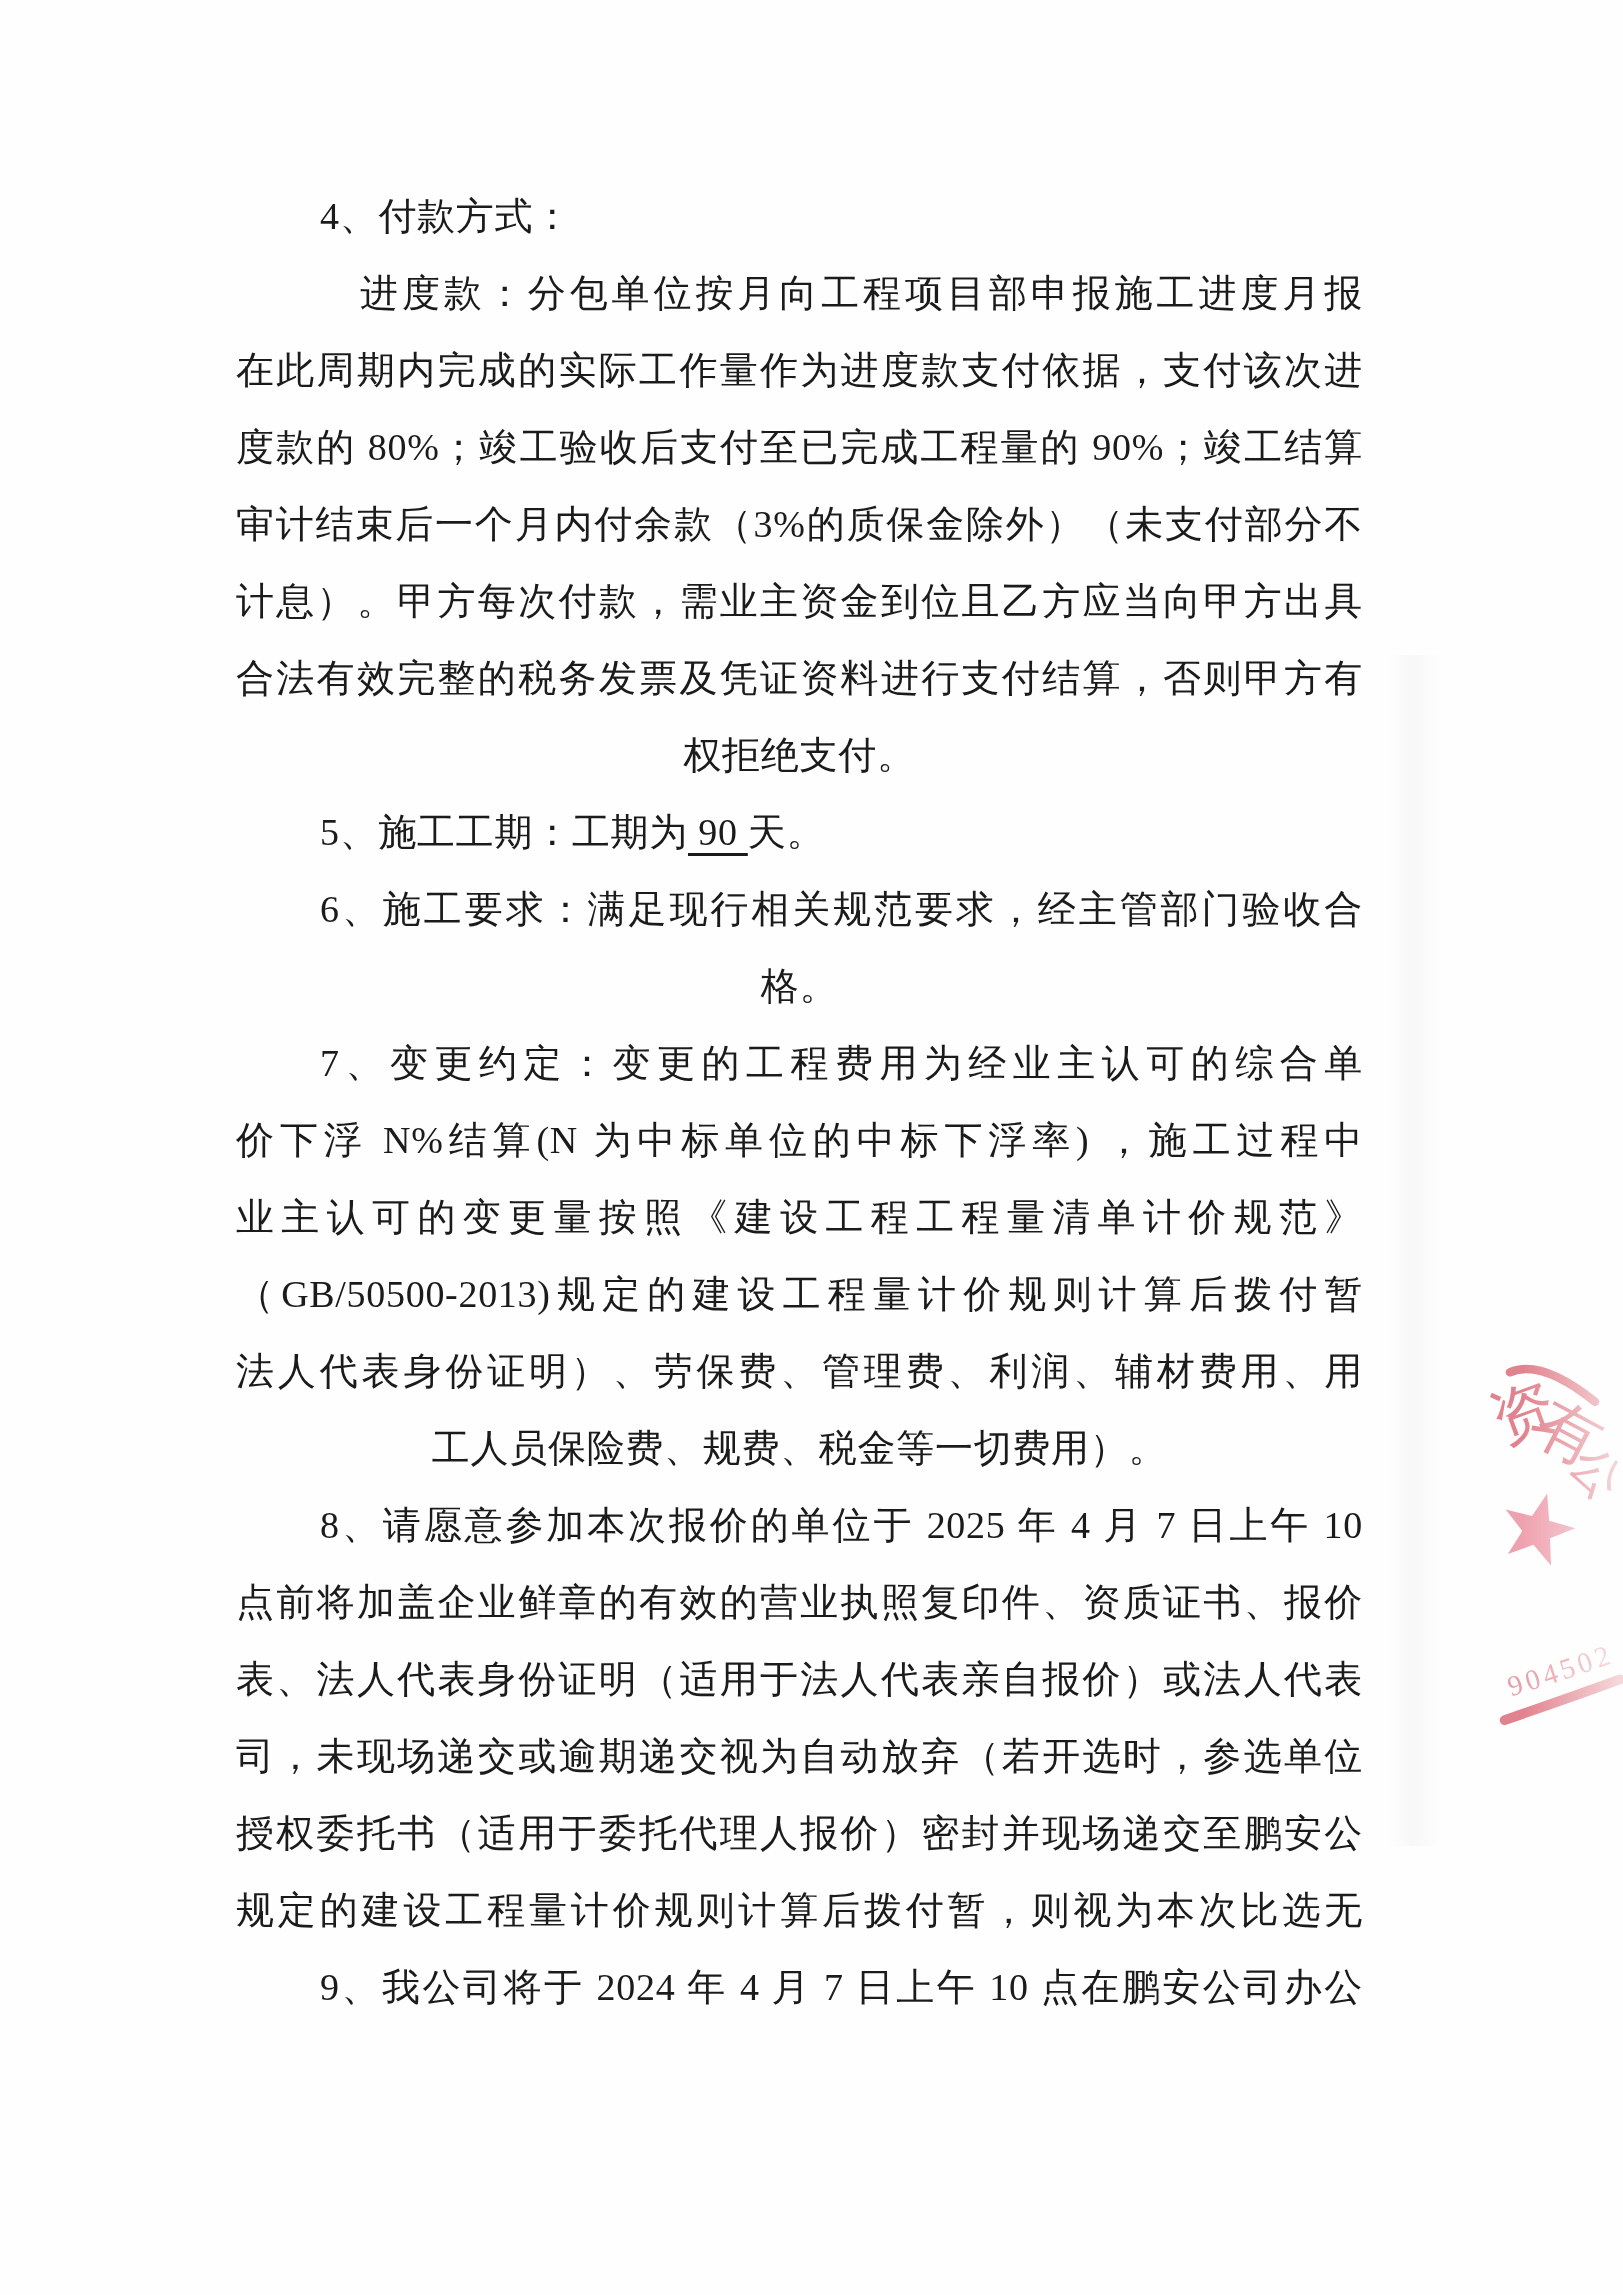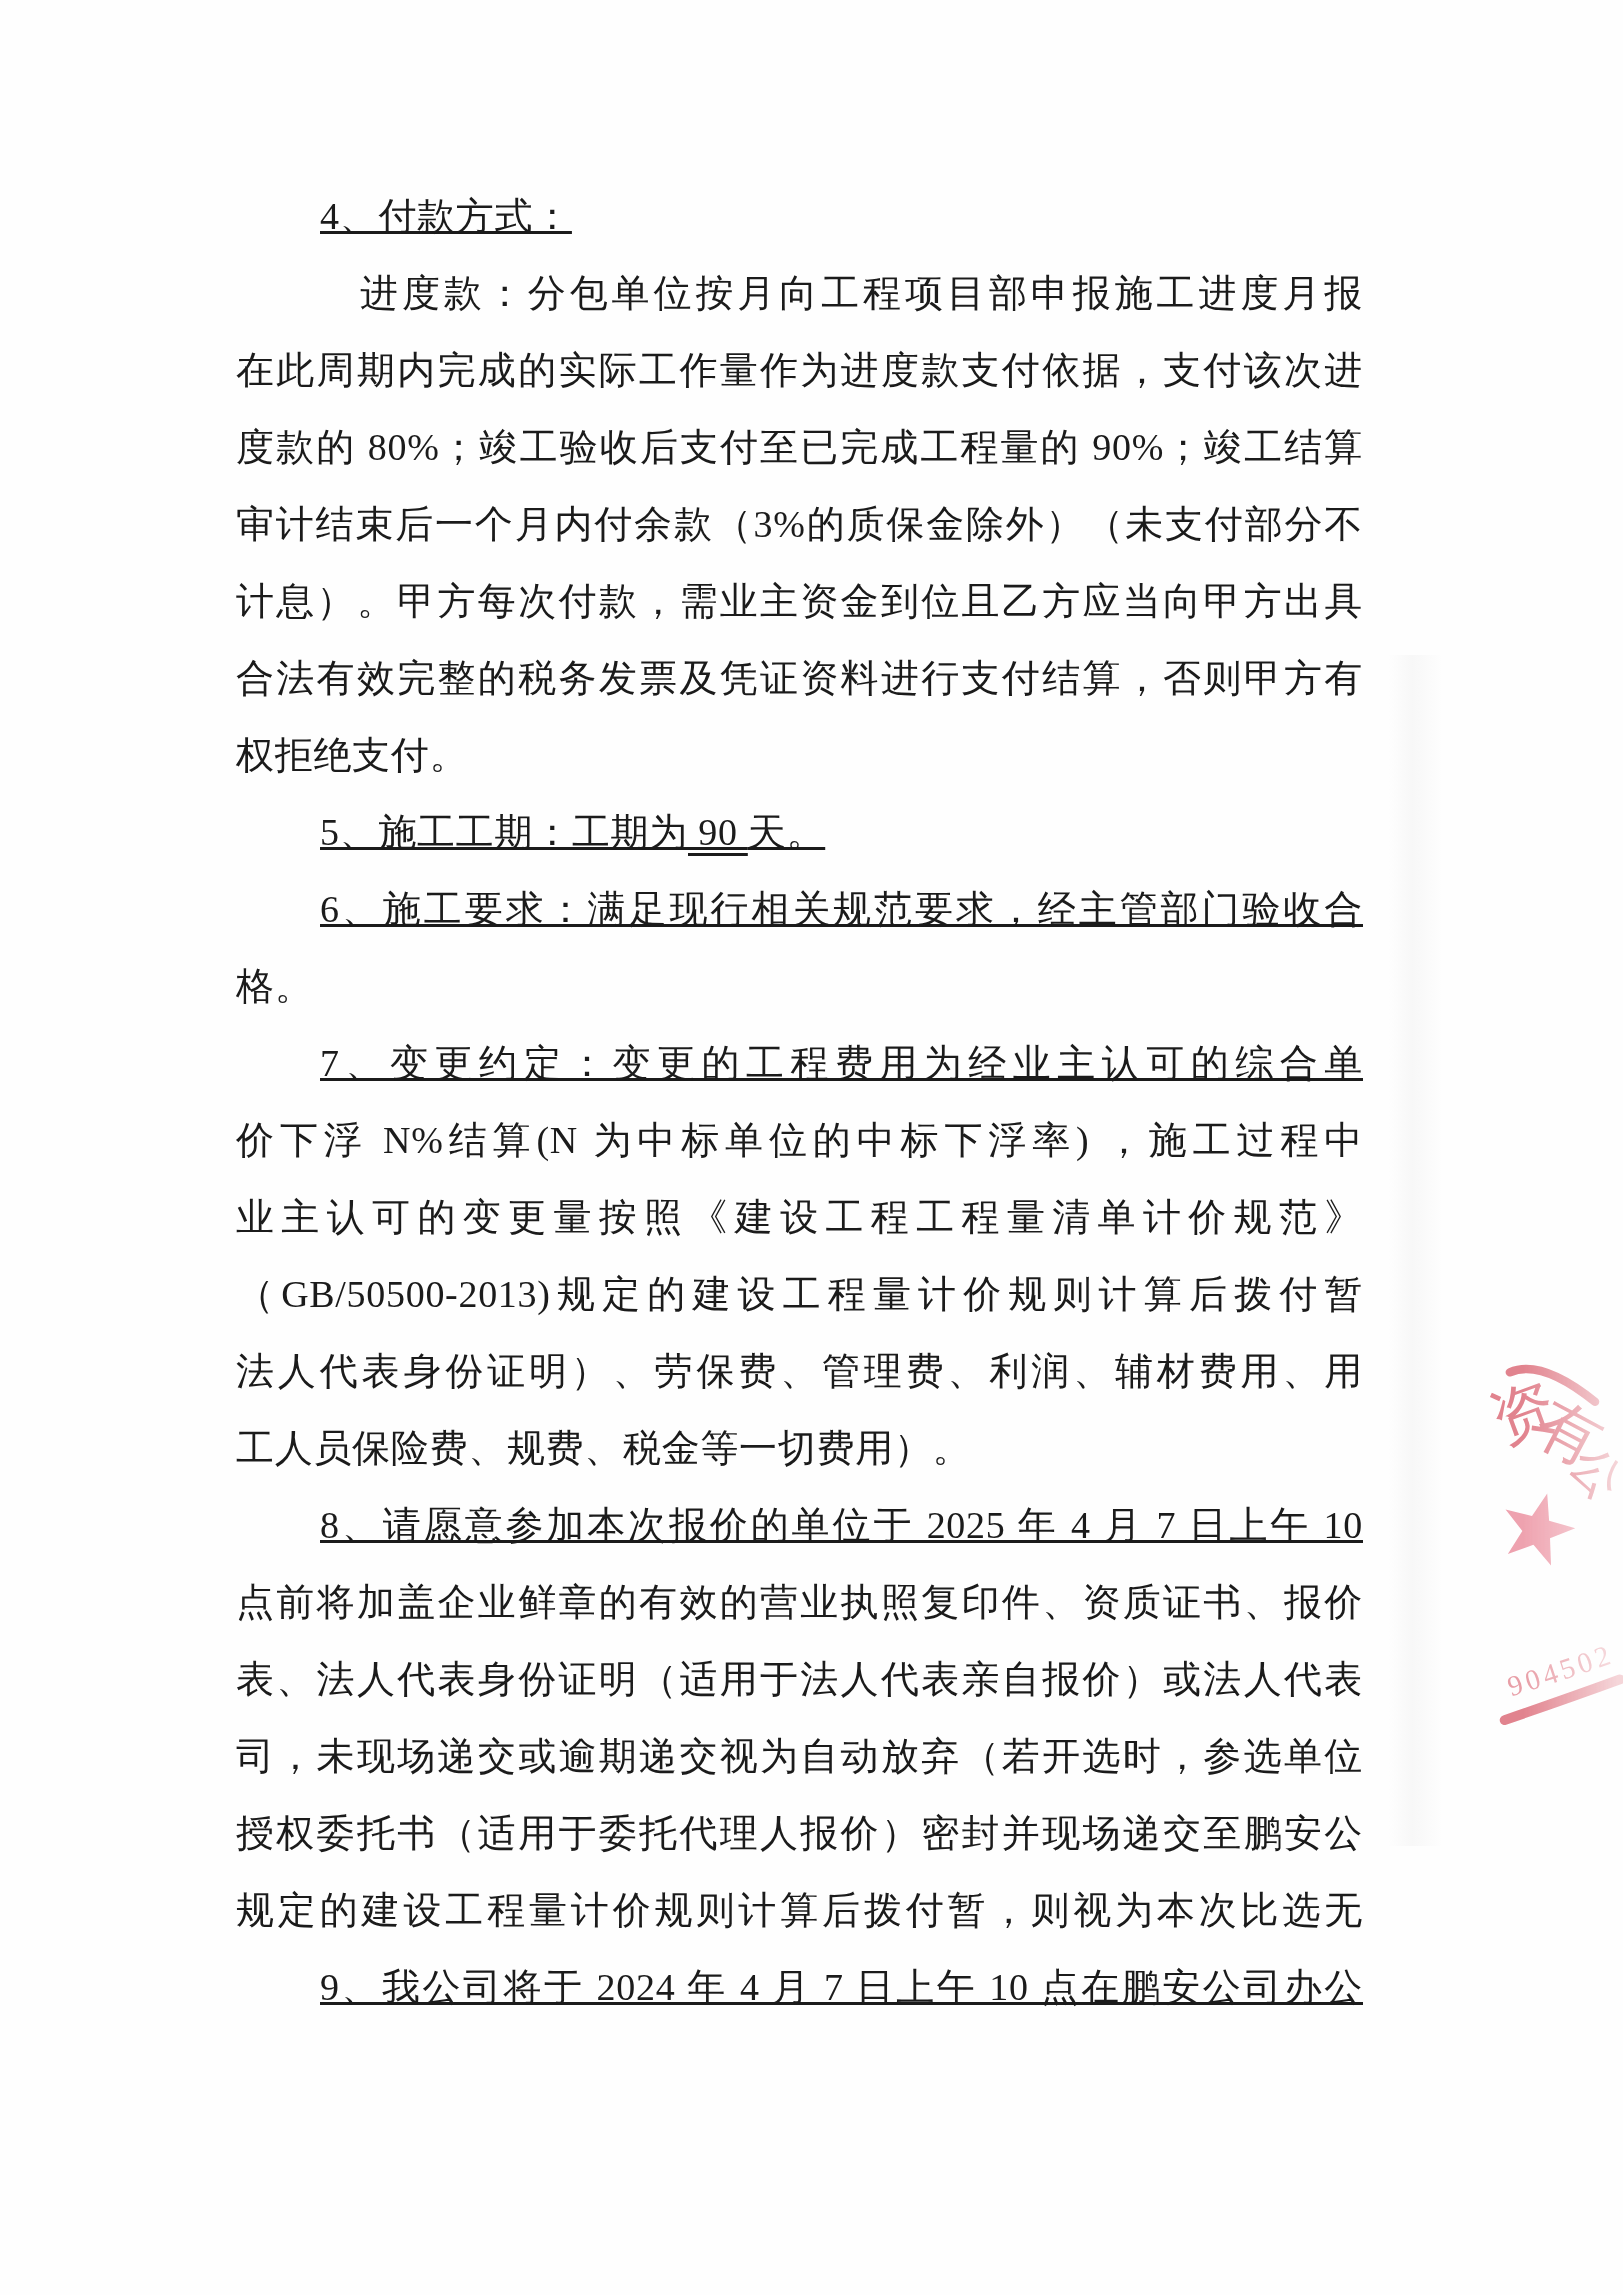--- a/index.html
+++ b/index.html
@@ -33,22 +33,22 @@
     height:77px;line-height:77px;
     white-space:nowrap;
   }
   .line.jf{
     white-space:normal;
     text-align:justify;
     text-align-last:justify;
     text-justify:inter-character;
     overflow:hidden;
   }
-  .ind0{padding-left:0;}
-  .ind1{padding-left:84px;text-decoration:underline;}
+  .ind0{padding-left:0;text-align:center;}
+  .ind1{padding-left:84px;}
   .ind2{padding-left:124px;}
   .u{
     text-decoration:underline;
     text-decoration-thickness:2.6px;
     text-underline-offset:7.9px;
   }
   .stamp{
     position:absolute;
     left:1401px;top:1335px;
     pointer-events:none;

